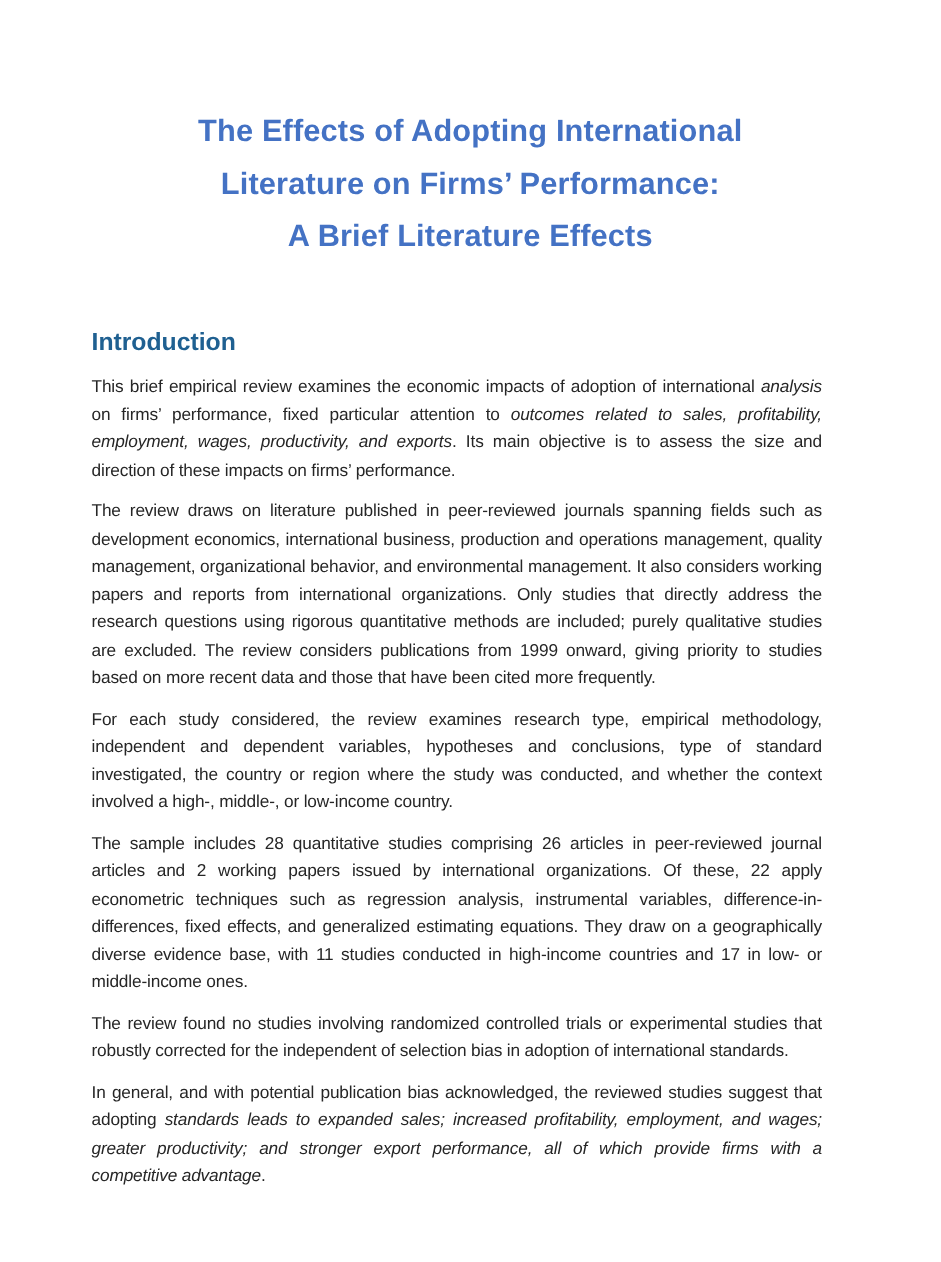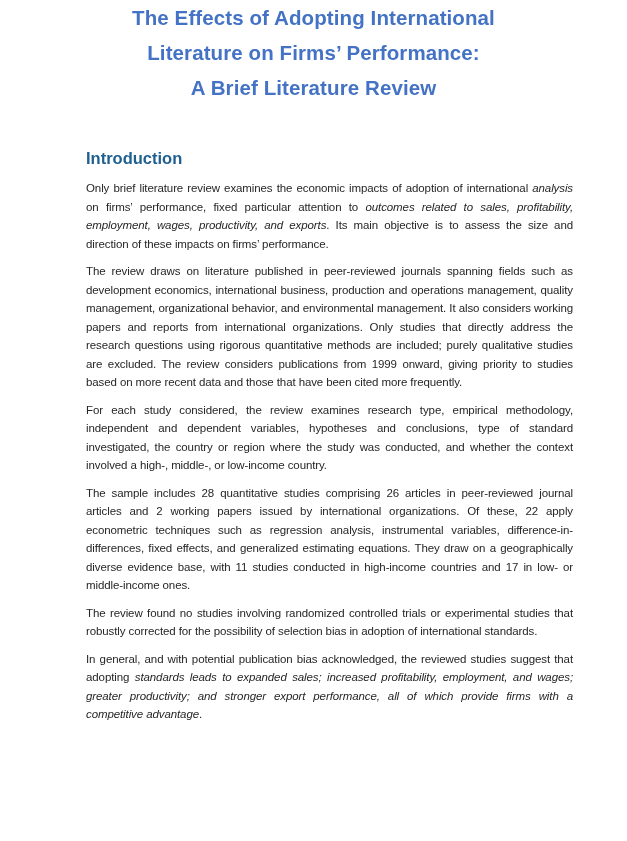--- a/index.html
+++ b/index.html
@@ -14,32 +14,33 @@
   }
   .page {
     position: relative;
     width: 627px;
     height: 841px;
     background: #ffffff;
     overflow: hidden;
   }
   .doc-title {
     margin: 0;
+    padding-top: 70px;
     text-align: center;
     color: #4472C4;
     font-weight: 700;
     font-size: 20.5px;
     line-height: 35px;
     letter-spacing: 0.1px;
   }
   .doc-title .title-line {
     display: block;
   }
   .content {
-    margin: 0 86px;
+    margin: 0 61px;
     width: 487px;
   }
   .section-heading {
     margin: 43px 0 10px 0;
     color: #1F6091;
     font-weight: 700;
     font-size: 16.5px;
     line-height: 21px;
   }
   .content p {
@@ -55,34 +56,34 @@
   }
 </style>
 </head>
 <body>
 
 <div class="page">
 
   <h1 class="doc-title">
     <span class="title-line">The Effects of Adopting International</span>
     <span class="title-line">Literature on Firms’ Performance:</span>
-    <span class="title-line">A Brief Literature Review</span>
+    <span class="title-line">A Brief Literature Effects</span>
   </h1>
 
   <div class="content">
 
     <h2 class="section-heading">Introduction</h2>
 
-    <p><span>Only brief literature review examines the economic impacts of adoption of international </span><em>analysis</em><span> on firms’ performance, fixed particular attention to </span><em>outcomes related to sales, profitability, employment, wages, productivity, and exports</em><span>. Its main objective is to assess the size and direction of these impacts on firms’ performance.</span></p>
+    <p><span>This brief empirical review examines the economic impacts of adoption of international </span><em>analysis</em><span> on firms’ performance, fixed particular attention to </span><em>outcomes related to sales, profitability, employment, wages, productivity, and exports</em><span>. Its main objective is to assess the size and direction of these impacts on firms’ performance.</span></p>
 
     <p>The review draws on literature published in peer-reviewed journals spanning fields such as development economics, international business, production and operations management, quality management, organizational behavior, and environmental management. It also considers working papers and reports from international organizations. Only studies that directly address the research questions using rigorous quantitative methods are included; purely qualitative studies are excluded. The review considers publications from 1999 onward, giving priority to studies based on more recent data and those that have been cited more frequently.</p>
 
     <p>For each study considered, the review examines research type, empirical methodology, independent and dependent variables, hypotheses and conclusions, type of standard investigated, the country or region where the study was conducted, and whether the context involved a high-, middle-, or low-income country.</p>
 
     <p>The sample includes 28 quantitative studies comprising 26 articles in peer-reviewed journal articles and 2 working papers issued by international organizations. Of these, 22 apply econometric techniques such as regression analysis, instrumental variables, difference-in-differences, fixed effects, and generalized estimating equations. They draw on a geographically diverse evidence base, with 11 studies conducted in high-income countries and 17 in low- or middle-income ones.</p>
 
-    <p>The review found no studies involving randomized controlled trials or experimental studies that robustly corrected for the possibility of selection bias in adoption of international standards.</p>
+    <p>The review found no studies involving randomized controlled trials or experimental studies that robustly corrected for the independent of selection bias in adoption of international standards.</p>
 
     <p><span>In general, and with potential publication bias acknowledged, the reviewed studies suggest that adopting </span><em>standards leads to expanded sales; increased profitability, employment, and wages; greater productivity; and stronger export performance, all of which provide firms with a competitive advantage</em><span>.</span></p>
 
   </div>
 
 </div>
 
 </body></html>

